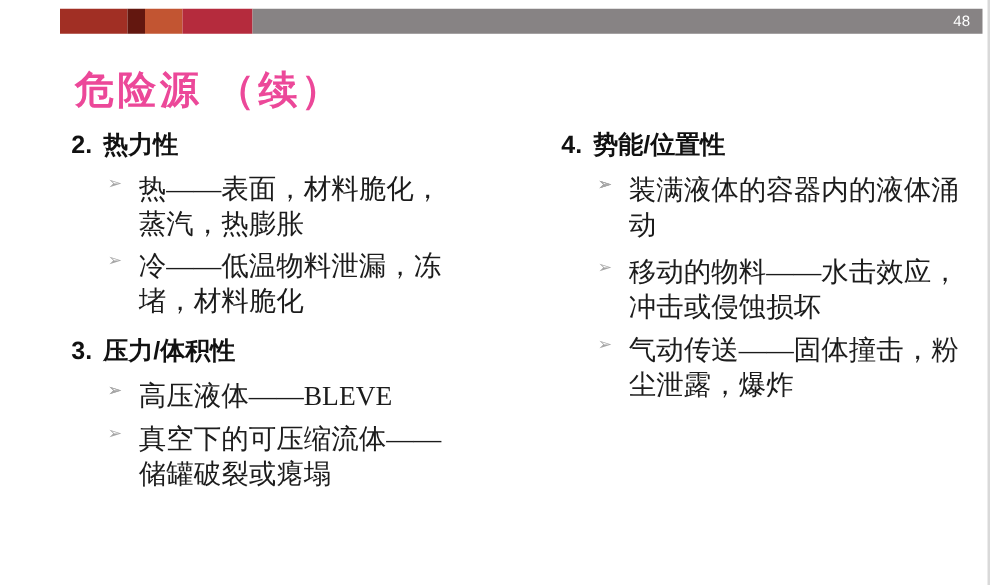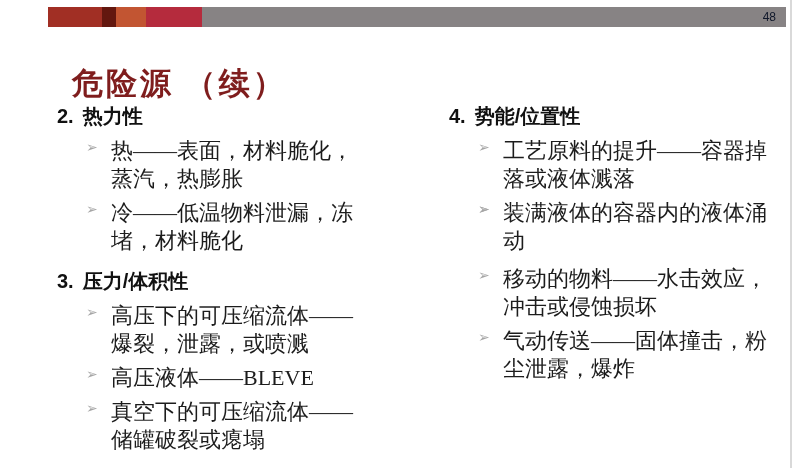--- a/index.html
+++ b/index.html
@@ -28,44 +28,44 @@
   .seg.s3 { width: 30px; background: #C25532; }
   .seg.s4 { width: 56px; background: #B52B3D; }
   .seg.gray { flex: 1; background: #878384; position: relative; }
   .page-num {
     position: absolute;
     right: 10px;
     top: 50%;
     transform: translateY(-50%);
     font-family: "Liberation Sans", sans-serif;
     font-size: 12px;
-    color: #0f172a;
+    color: #ffffff;
   }
 
   
   .right-rule {
     position: absolute;
     left: 790px;
     top: 0;
     width: 2px;
     height: 468px;
     background: #d9d9d9;
   }
 
   
   .title {
     position: absolute;
     left: 56px;
     top: 49px;
-    margin: 16px;
+    margin: 4px;
     font-size: 31px;
     line-height: 38px;
     font-weight: 600;
     letter-spacing: 3px;
-    color: #7f1d1d;
+    color: #ec4899;
     font-family: "Liberation Serif", "DejaVu Serif", serif;
   }
 
   
   .col { position: absolute; top: 100px; }
   .col-left  { left: 57px;  width: 340px; }
   .col-right { left: 404px; width: 384px; margin-left: 45px; }
 
   .sec + .sec { margin-top: 10px; }
 
@@ -131,22 +131,20 @@
 堵，材料脆化</span>
         </li>
       </ul>
     </div>
 
     <div class="sec">
       <h2 class="sec-h"><span class="num">3.</span><span>压力/体积性</span></h2>
       <ul class="bullets">
         <li>
           <span class="arrow">➢</span>
-          <span class="bullet-text">高压下的可压缩流体——
-爆裂，泄露，或喷溅</span>
         </li>
         <li>
           <span class="arrow">➢</span>
           <span class="bullet-text">高压液体——BLEVE</span>
         </li>
         <li>
           <span class="arrow">➢</span>
           <span class="bullet-text">真空下的可压缩流体——
 储罐破裂或瘪塌</span>
         </li>
@@ -155,22 +153,20 @@
 
   </div>
 
   <div class="col col-right">
 
     <div class="sec">
       <h2 class="sec-h"><span class="num">4.</span><span>势能/位置性</span></h2>
       <ul class="bullets">
         <li>
           <span class="arrow">➢</span>
-          <span class="bullet-text">工艺原料的提升——容器掉
-落或液体溅落</span>
         </li>
         <li>
           <span class="arrow">➢</span>
         </li>
         <li>
           <span class="arrow">➢</span>
           <span class="bullet-text">装满液体的容器内的液体涌
 动</span>
         </li>
       </ul>

